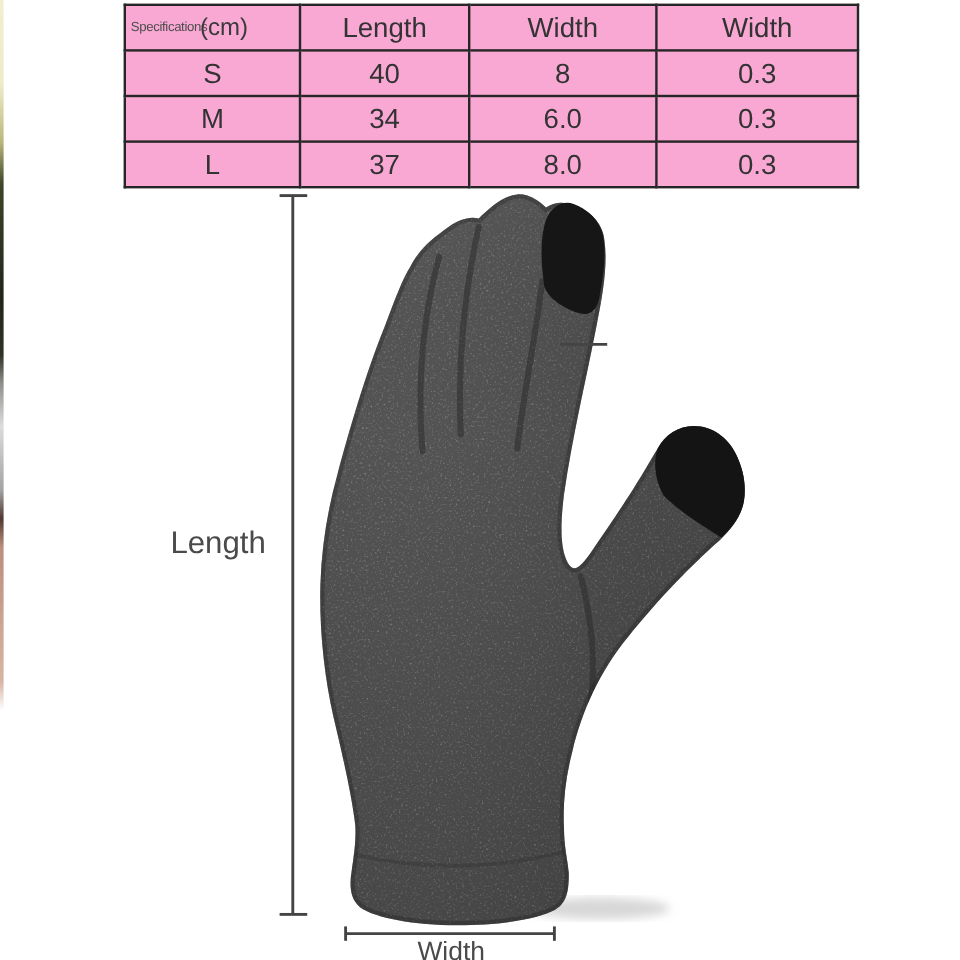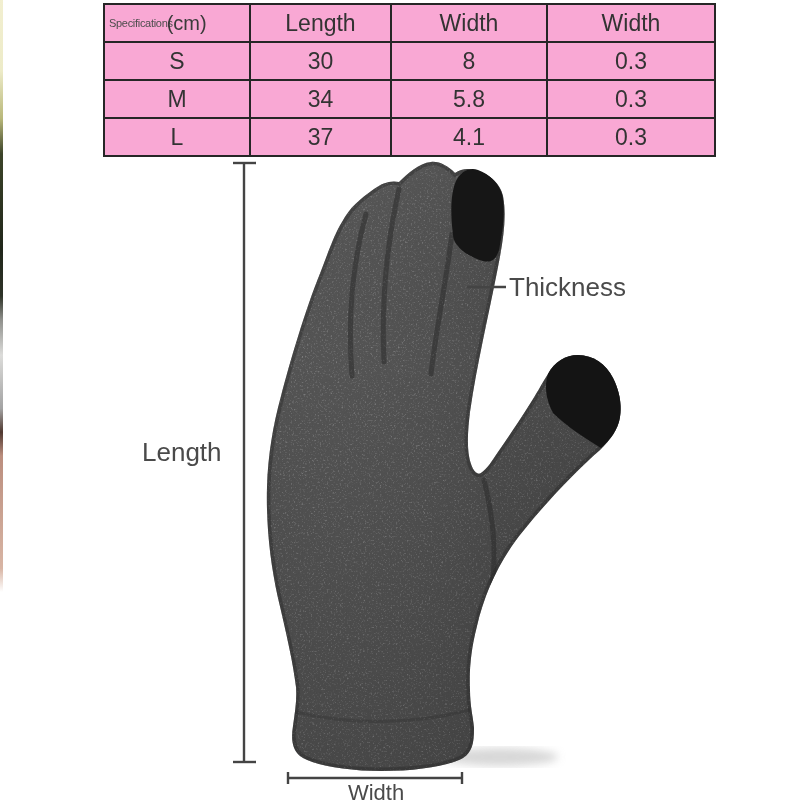--- a/index.html
+++ b/index.html
@@ -84,34 +84,34 @@
           <span class="spec-small">Specifications</span>
           <span class="spec-unit">(cm)</span>
         </span>
       </th>
       <th class="col-length">Length</th>
       <th class="col-width">Width</th>
       <th class="col-thick">Width</th>
     </tr>
     <tr>
       <td>S</td>
-      <td>30</td>
+      <td>40</td>
       <td>8</td>
       <td>0.3</td>
     </tr>
     <tr>
       <td>M</td>
       <td>34</td>
-      <td>5.8</td>
+      <td>6.0</td>
       <td>0.3</td>
     </tr>
     <tr>
       <td>L</td>
       <td>37</td>
-      <td>4.1</td>
+      <td>8.0</td>
       <td>0.3</td>
     </tr>
   </tbody>
     </table>
 
   <svg class="figure-svg" width="800" height="800" viewBox="0 0 800 800">
     <defs>
       <clipPath id="gloveClip">
         <path d="M342,222 C350,207 360,199 374,189 C382,183 391,180 399,182 C407,174 419,163 431,162
                  C439,161 448,166 455,173 C462,168 470,168 478,171 C490,175 500,183 503,196
@@ -207,16 +207,15 @@
       <g>
         <line x1="288" y1="778" x2="462" y2="778"></line>
         <line x1="288" y1="772" x2="288" y2="784"></line>
         <line x1="462" y1="772" x2="462" y2="784"></line>
       </g>
       <line x1="467" y1="287" x2="506" y2="287"></line>
     </g>
   </svg>
 
   <div class="dim-label label-length">Length</div>
-  <div class="dim-label label-thickness">Thickness</div>
   <div class="dim-label label-width">Width</div>
 
 </div>
 
 </body></html>

